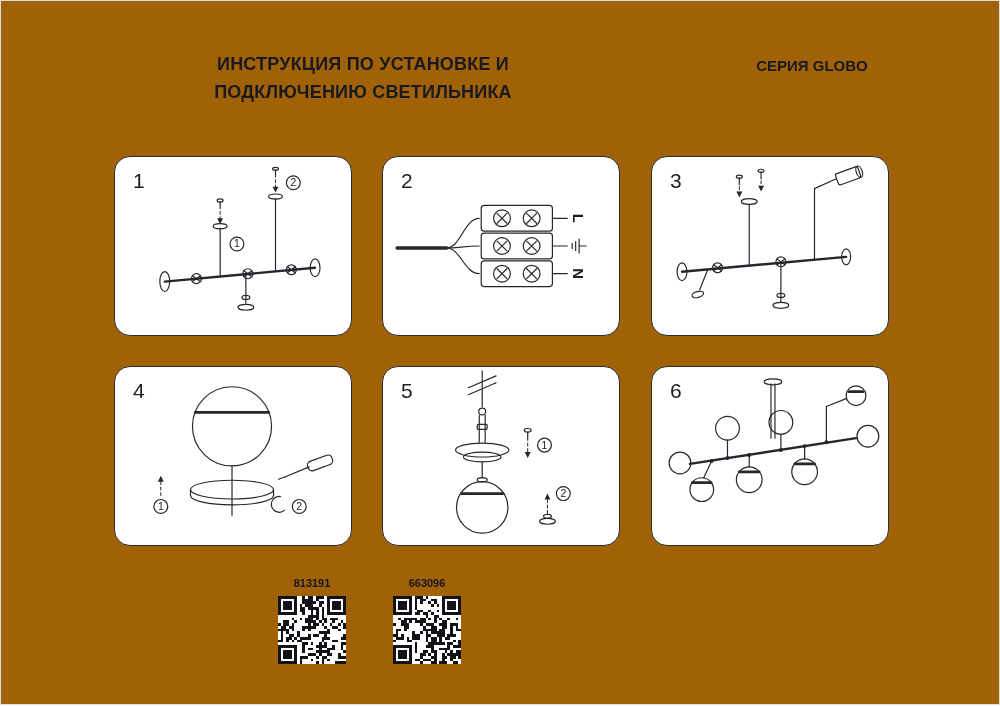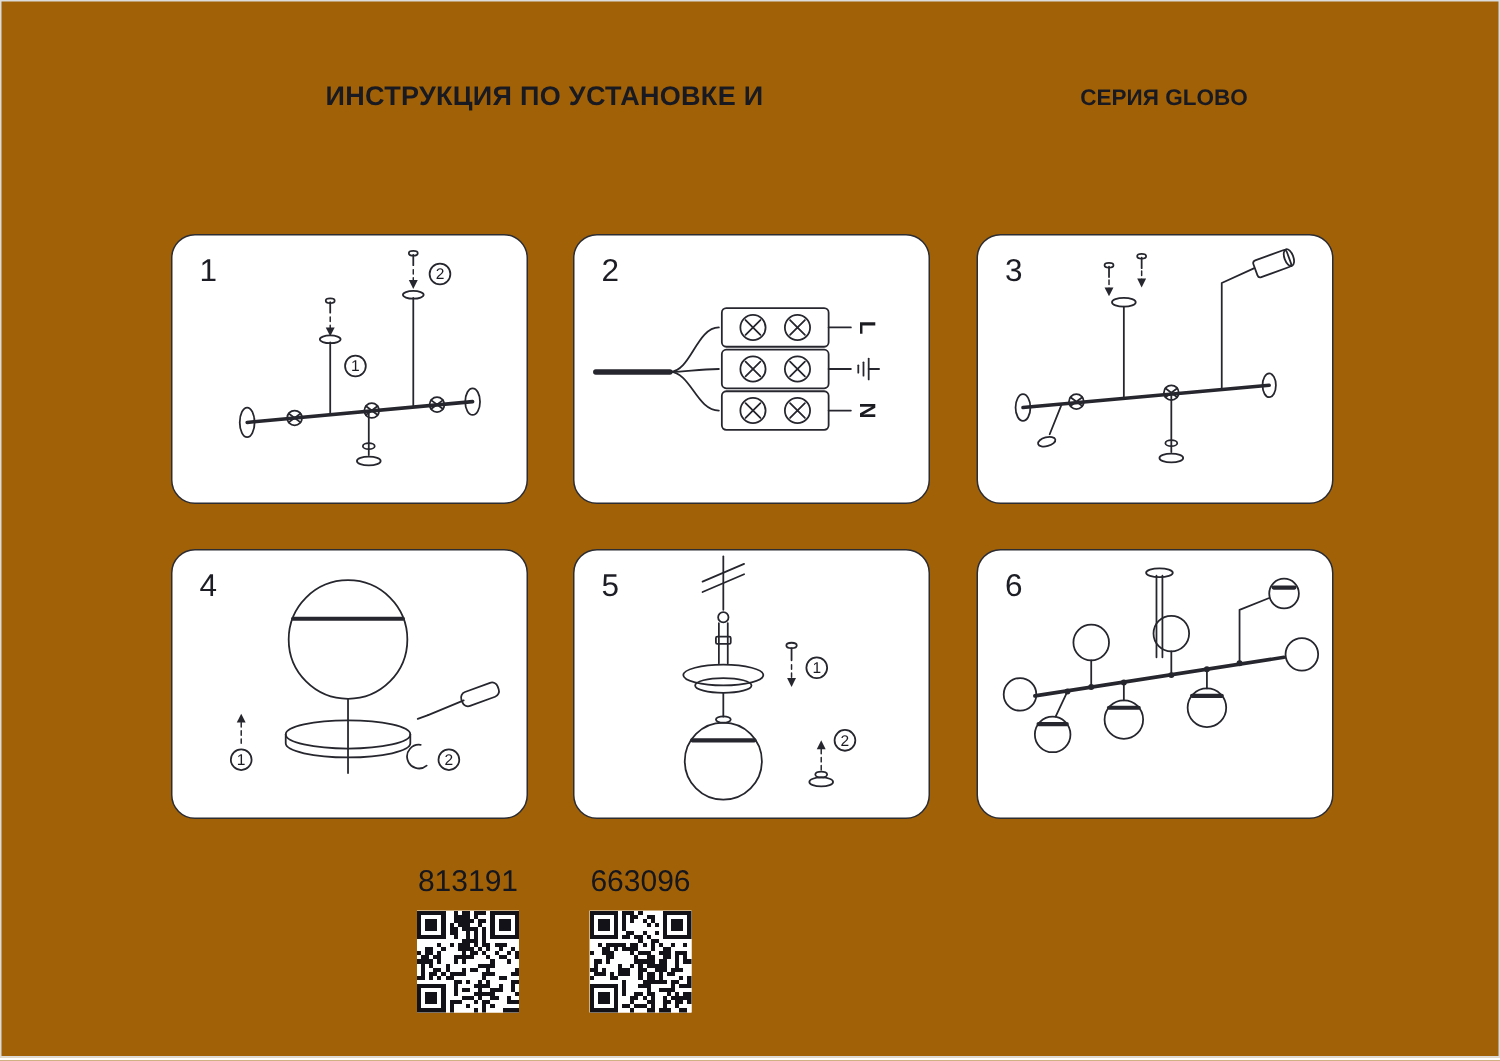--- a/index.html
+++ b/index.html
@@ -8,21 +8,21 @@
     position:relative; width:1000px; height:705px;
     background:#a16207; border:1px solid #dcdcdc; overflow:hidden;
     font-family:"Liberation Sans", sans-serif; color:#1d1d25;
   }
   .title {
     position:absolute; left:158px; top:50px; width:408px;
     text-align:center; font-size:18px; font-weight:bold;
     line-height:1.55; letter-spacing:.2px; color:#191922;
   }
   .brand {
-    position:absolute; left:655px; top:56px; width:240px;
+    position:absolute; left:691px; top:56px; width:240px;
     text-align:center; font-size:15px; font-weight:bold; color:#191922;
   }
   .brand .articles { margin-top:14px; letter-spacing:.2px; font-size:15.5px; }
   .panel {
     position:absolute; width:238px; height:180px;
     border:1.6px solid #2c2c33; border-radius:16px; background:#fff;
   }
   .p1{left:113px;top:155px} .p2{left:381px;top:155px} .p3{left:650px;top:155px}
   .p4{left:113px;top:365px} .p5{left:381px;top:365px} .p6{left:650px;top:365px}
   .panel-number {
@@ -34,30 +34,31 @@
   .thick{ stroke-width:2.4; }
   .band { stroke-width:2.8; }
   .cord { stroke-width:3.6; }
   .dash { stroke-dasharray:3 2.5; stroke-width:1; }
   .ink  { fill:#26262e; stroke:none; }
   .anno { font-size:10.5px; font-family:"Liberation Sans",sans-serif; fill:#1b1b22; }
   .biglabel { font-size:15px; font-weight:bold; font-family:"Liberation Sans",sans-serif; fill:#1b1b22; }
 
   .qr-group { position:absolute; top:576px; width:70px; text-align:center; }
   .qr-a { left:276px; } .qr-b { left:391px; }
-  .qr-label { font-size:20px; font-weight:normal; margin-bottom:7px; color:#16161e; }
+  .qr-label { font-size:11px; font-weight:bold; margin-bottom:7px; color:#16161e; }
   svg.qr { width:68px; height:68px; display:block; margin:0 auto; background:#fff; }
 </style>
 </head>
 <body>
 
 <div class="page">
 
   <div class="title">
     <div>ИНСТРУКЦИЯ ПО УСТАНОВКЕ И</div>
+    <div>ПОДКЛЮЧЕНИЮ СВЕТИЛЬНИКА</div>
   </div>
   <div class="brand">
     <div>СЕРИЯ GLOBO</div>
   </div>
 
   <div class="panel p1">
     <span class="panel-number">1</span>
     <svg class="draw" viewBox="0 0 238 180">
       <g>
         <path class="ln thick" d="M50 126 L202 112"></path>

